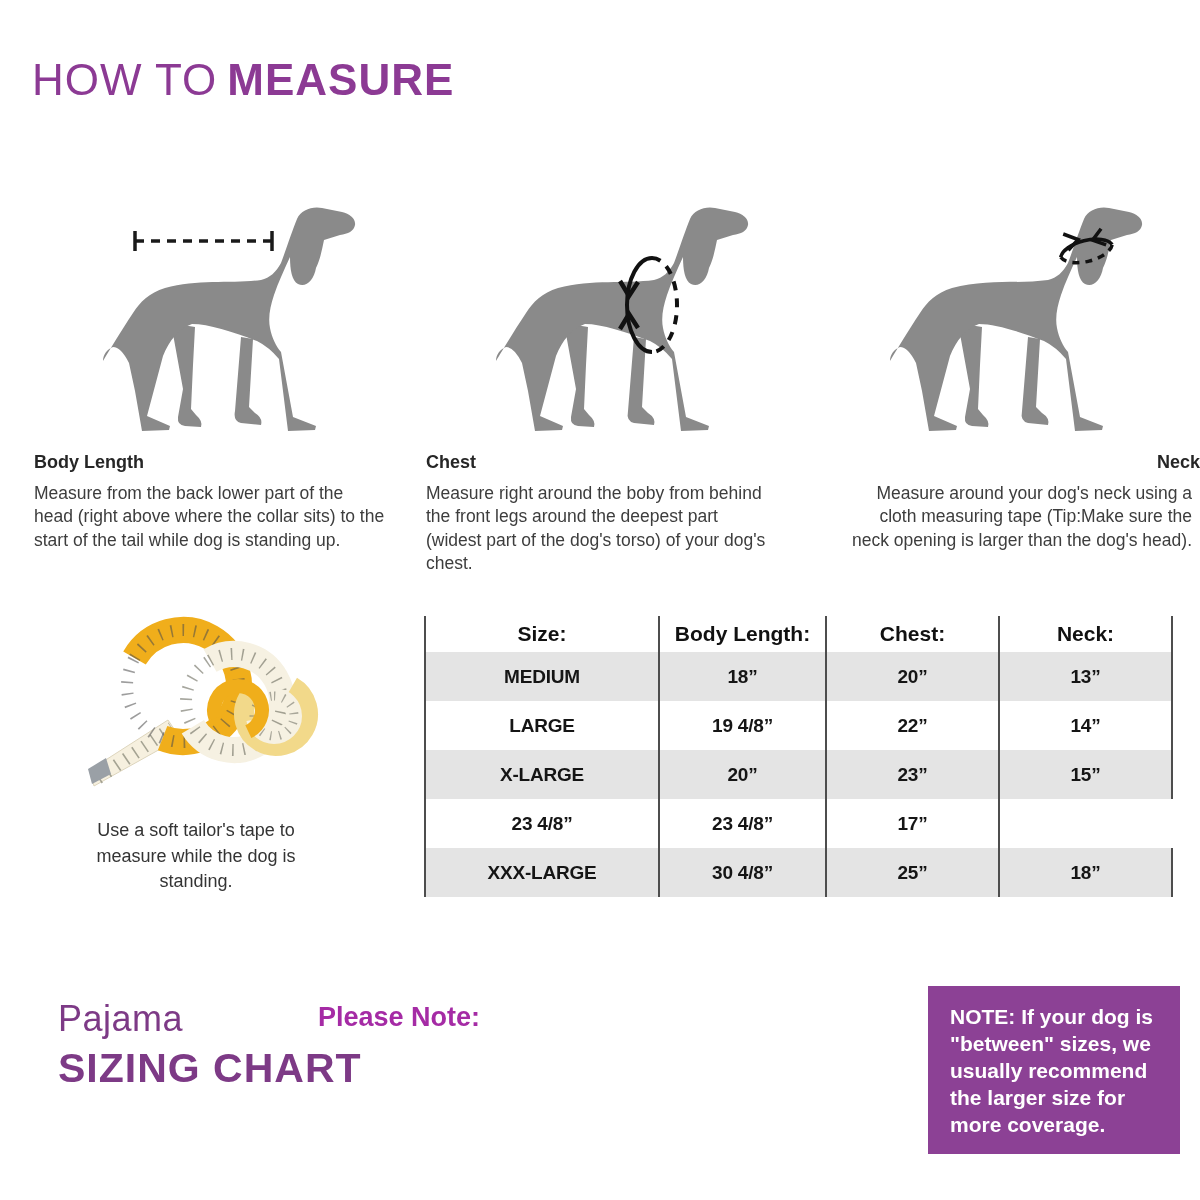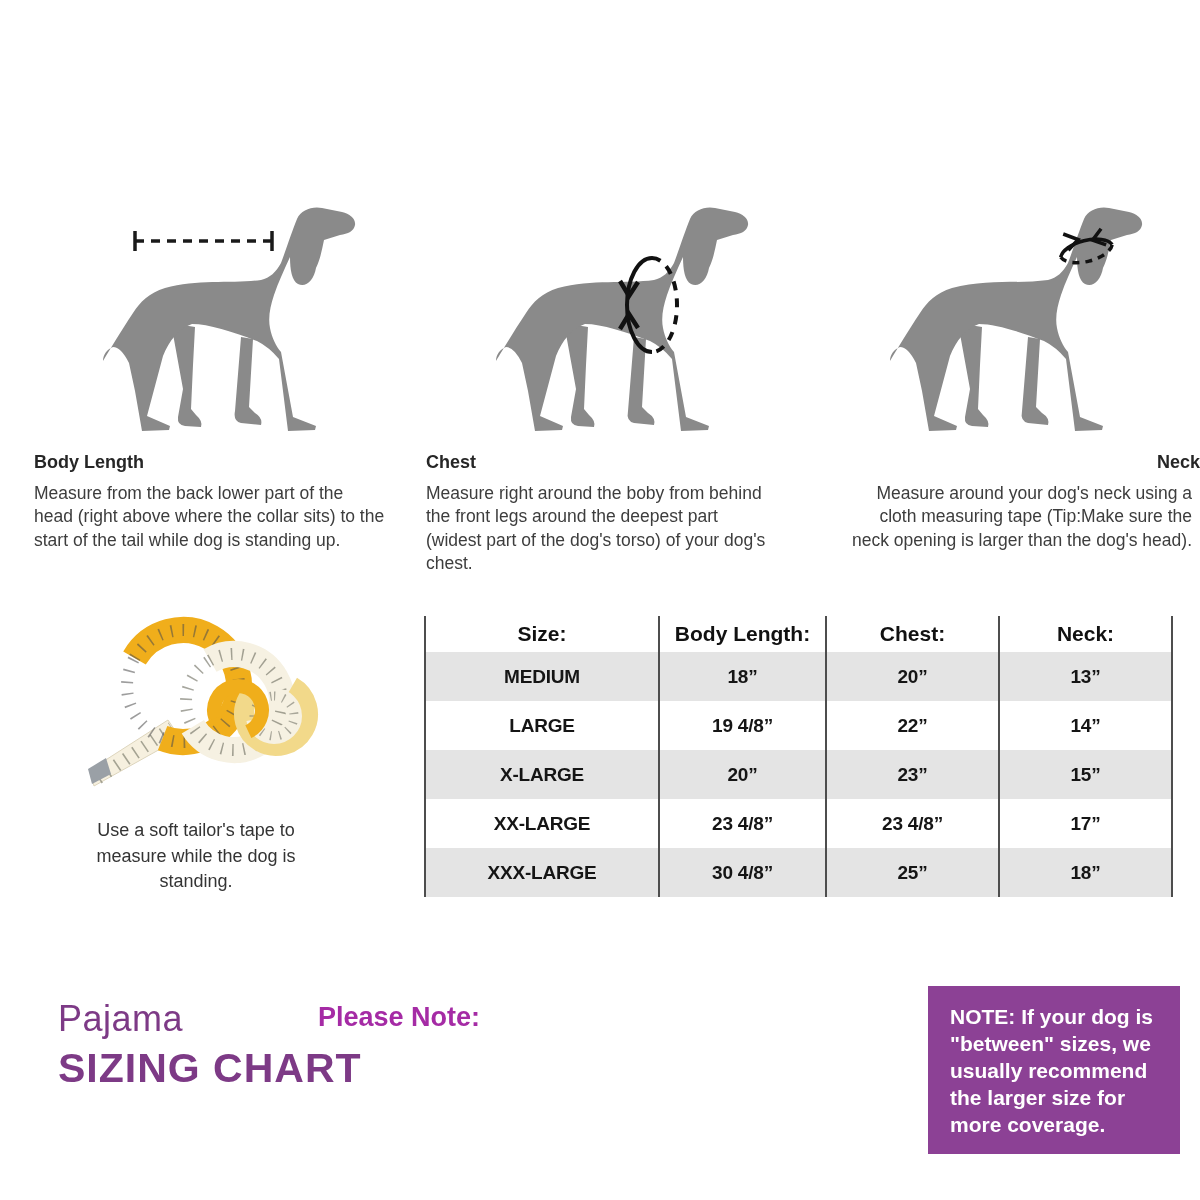--- a/index.html
+++ b/index.html
@@ -93,20 +93,23 @@
           L 62 221
           L 85 231 L 84 235 L 57 236
           L 50 196
           L 44 168
           Q 36 152 28 152
           C 22 154 18 160 18 166 Z"></path>
       </g>
     </defs>
   </svg>
 
+  <div class="page-title">
+    <span class="light">HOW TO</span><span class="bold">MEASURE</span>
+  </div>
 
   <svg class="dog-figure dog-1" viewBox="0 0 300 250">
     <use href="#dog-shape"></use>
     <g stroke="#1a1a1a" stroke-width="3.5">
       <line x1="50" y1="46" x2="187" y2="46" stroke-dasharray="9 7"></line>
       <line x1="50" y1="36" x2="50" y2="56"></line>
       <line x1="187" y1="36" x2="187" y2="56"></line>
     </g>
   </svg>
 
@@ -183,21 +186,20 @@
       <div>22”</div>
       <div>14”</div>
     </div>
     <div class="t-row t-data shaded">
       <div>X-LARGE</div>
       <div>20”</div>
       <div>23”</div>
       <div>15”</div>
     </div>
     <div class="t-row t-data">
-      <div>XX-LARGE</div>
       <div>23 4/8”</div>
       <div>23 4/8”</div>
       <div>17”</div>
     </div>
     <div class="t-row t-data shaded">
       <div>XXX-LARGE</div>
       <div>30 4/8”</div>
       <div>25”</div>
       <div>18”</div>
     </div>

